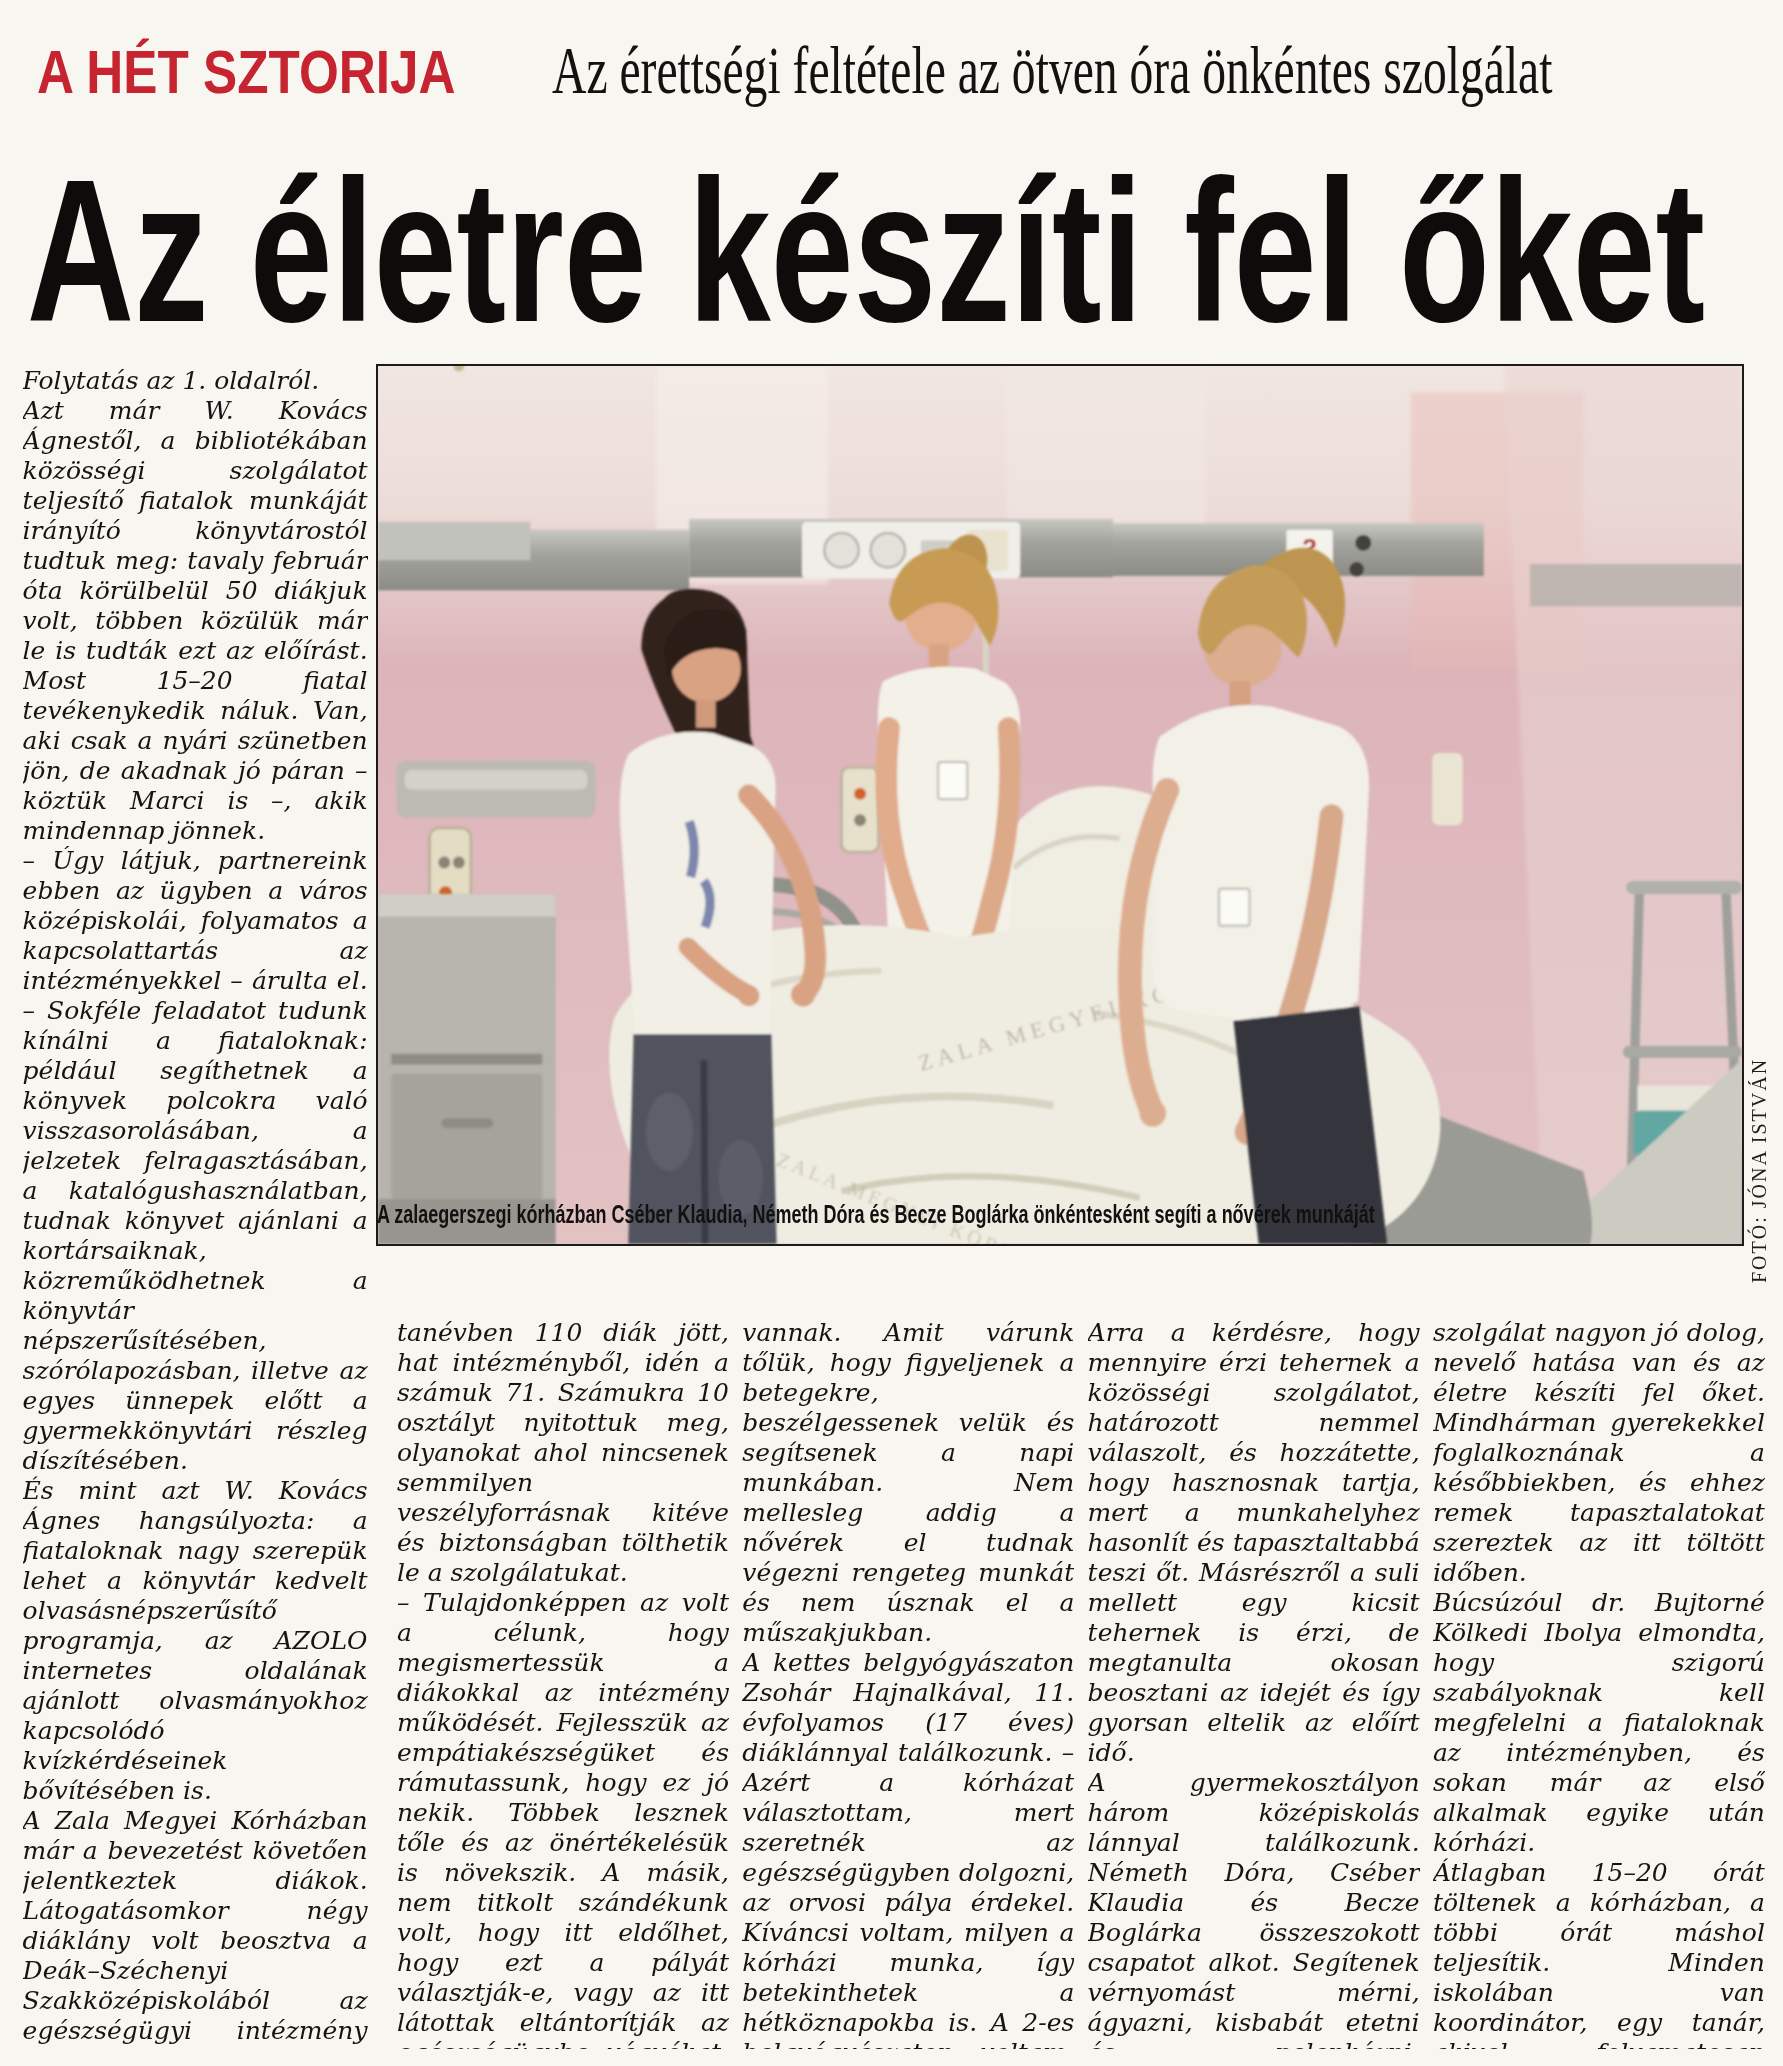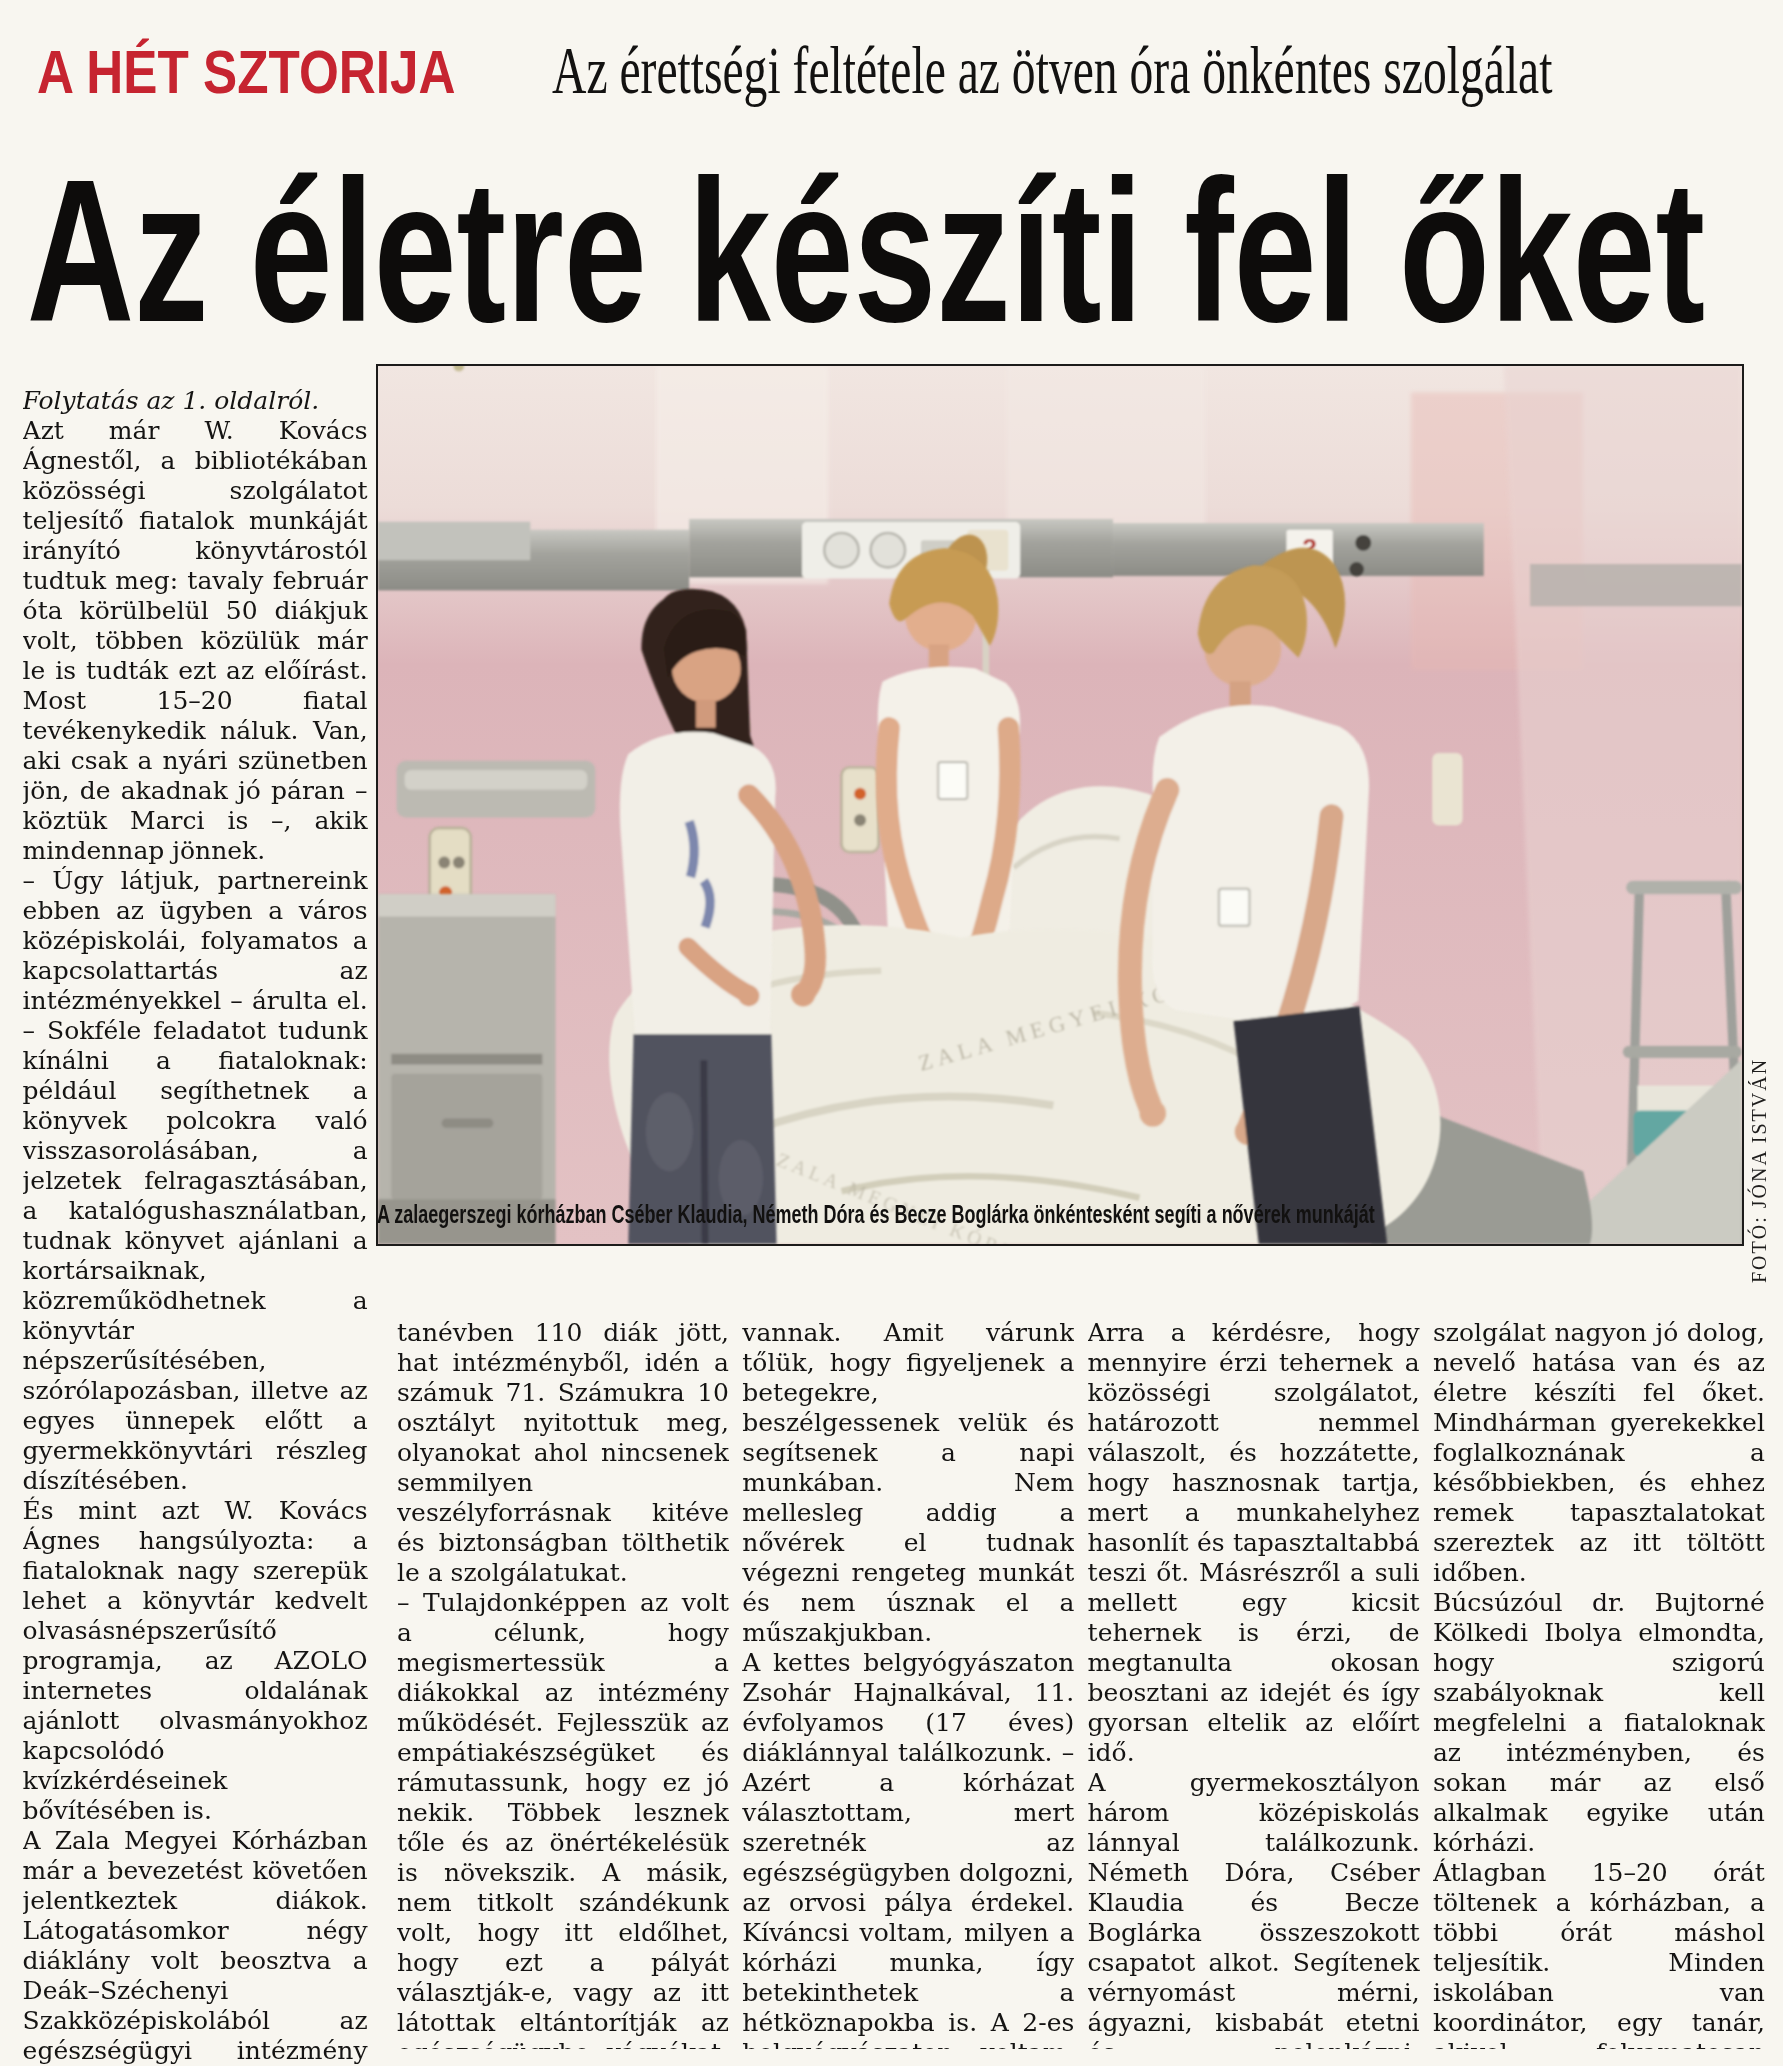--- a/index.html
+++ b/index.html
@@ -18,22 +18,22 @@
   .kicker-sub{
     font-family:"Liberation Serif",serif;font-size:68px;color:#131211;
     display:inline-block;transform:scaleX(.70);transform-origin:left bottom;
     margin-left:17px;flex-shrink:0;
   }
   
   .headline-svg{position:absolute;left:20px;top:141px;overflow:visible;}
   .headline-svg text{fill:#0d0c0b;}
   
   .coltext{font-size:25px;line-height:30px;text-align:justify;}
-  .col-left{position:absolute;left:22.6px;top:386px;width:345px;height:1679px;overflow:hidden;}
-  .para{margin:0;padding:0;}
+  .col-left{position:absolute;left:22.6px;top:366px;width:345px;height:1679px;overflow:hidden;}
+  .para{margin:0;padding:0;font-style:italic;}
   .continuation{font-style:italic;}
   
   .photo-frame{
     position:absolute;left:376px;top:364px;width:1368px;height:882px;
     border:2.7px solid #1c1b1a;box-sizing:border-box;background:#e0bfc2;overflow:hidden;
   }
   .photo-frame svg{display:block;width:100%;height:100%;}
   .photo-credit{
     position:absolute;left:1748px;top:1283px;transform:rotate(-90deg);
     transform-origin:left top;white-space:nowrap;

